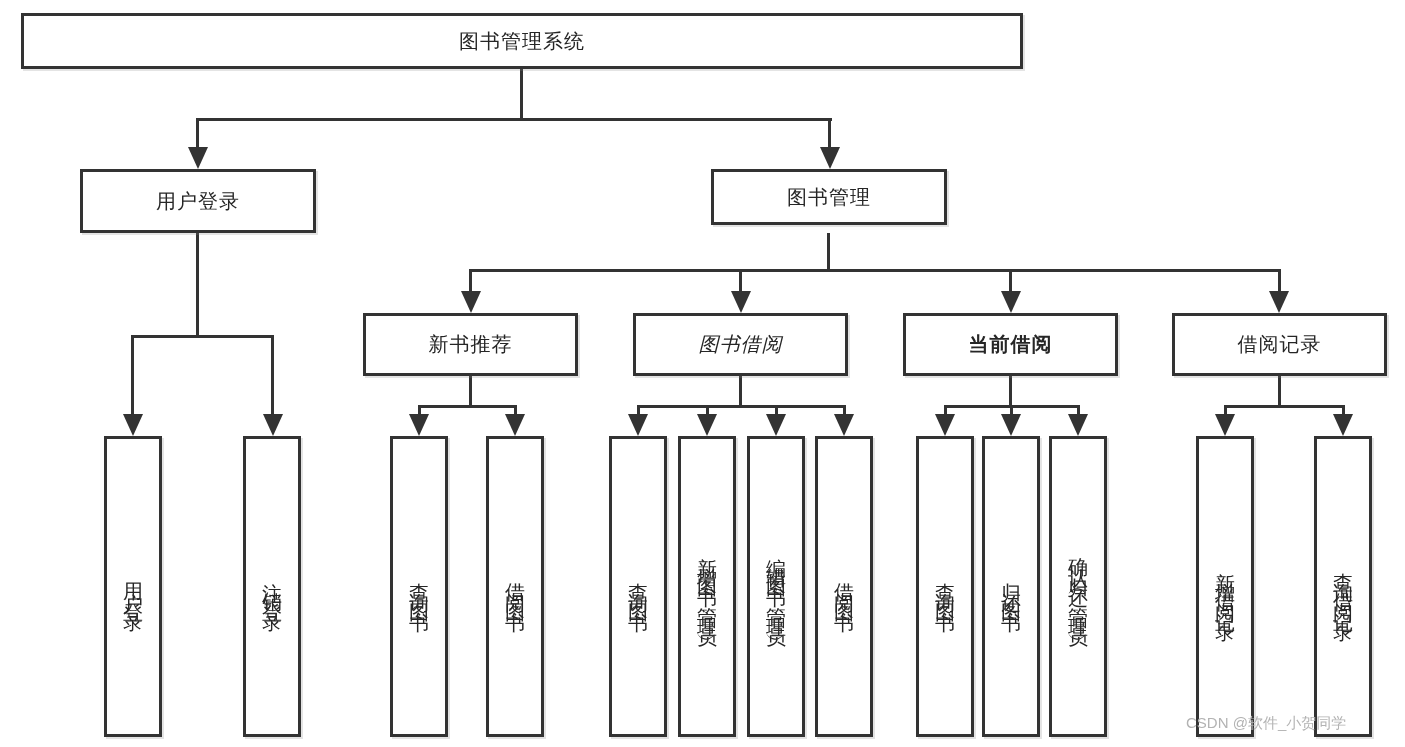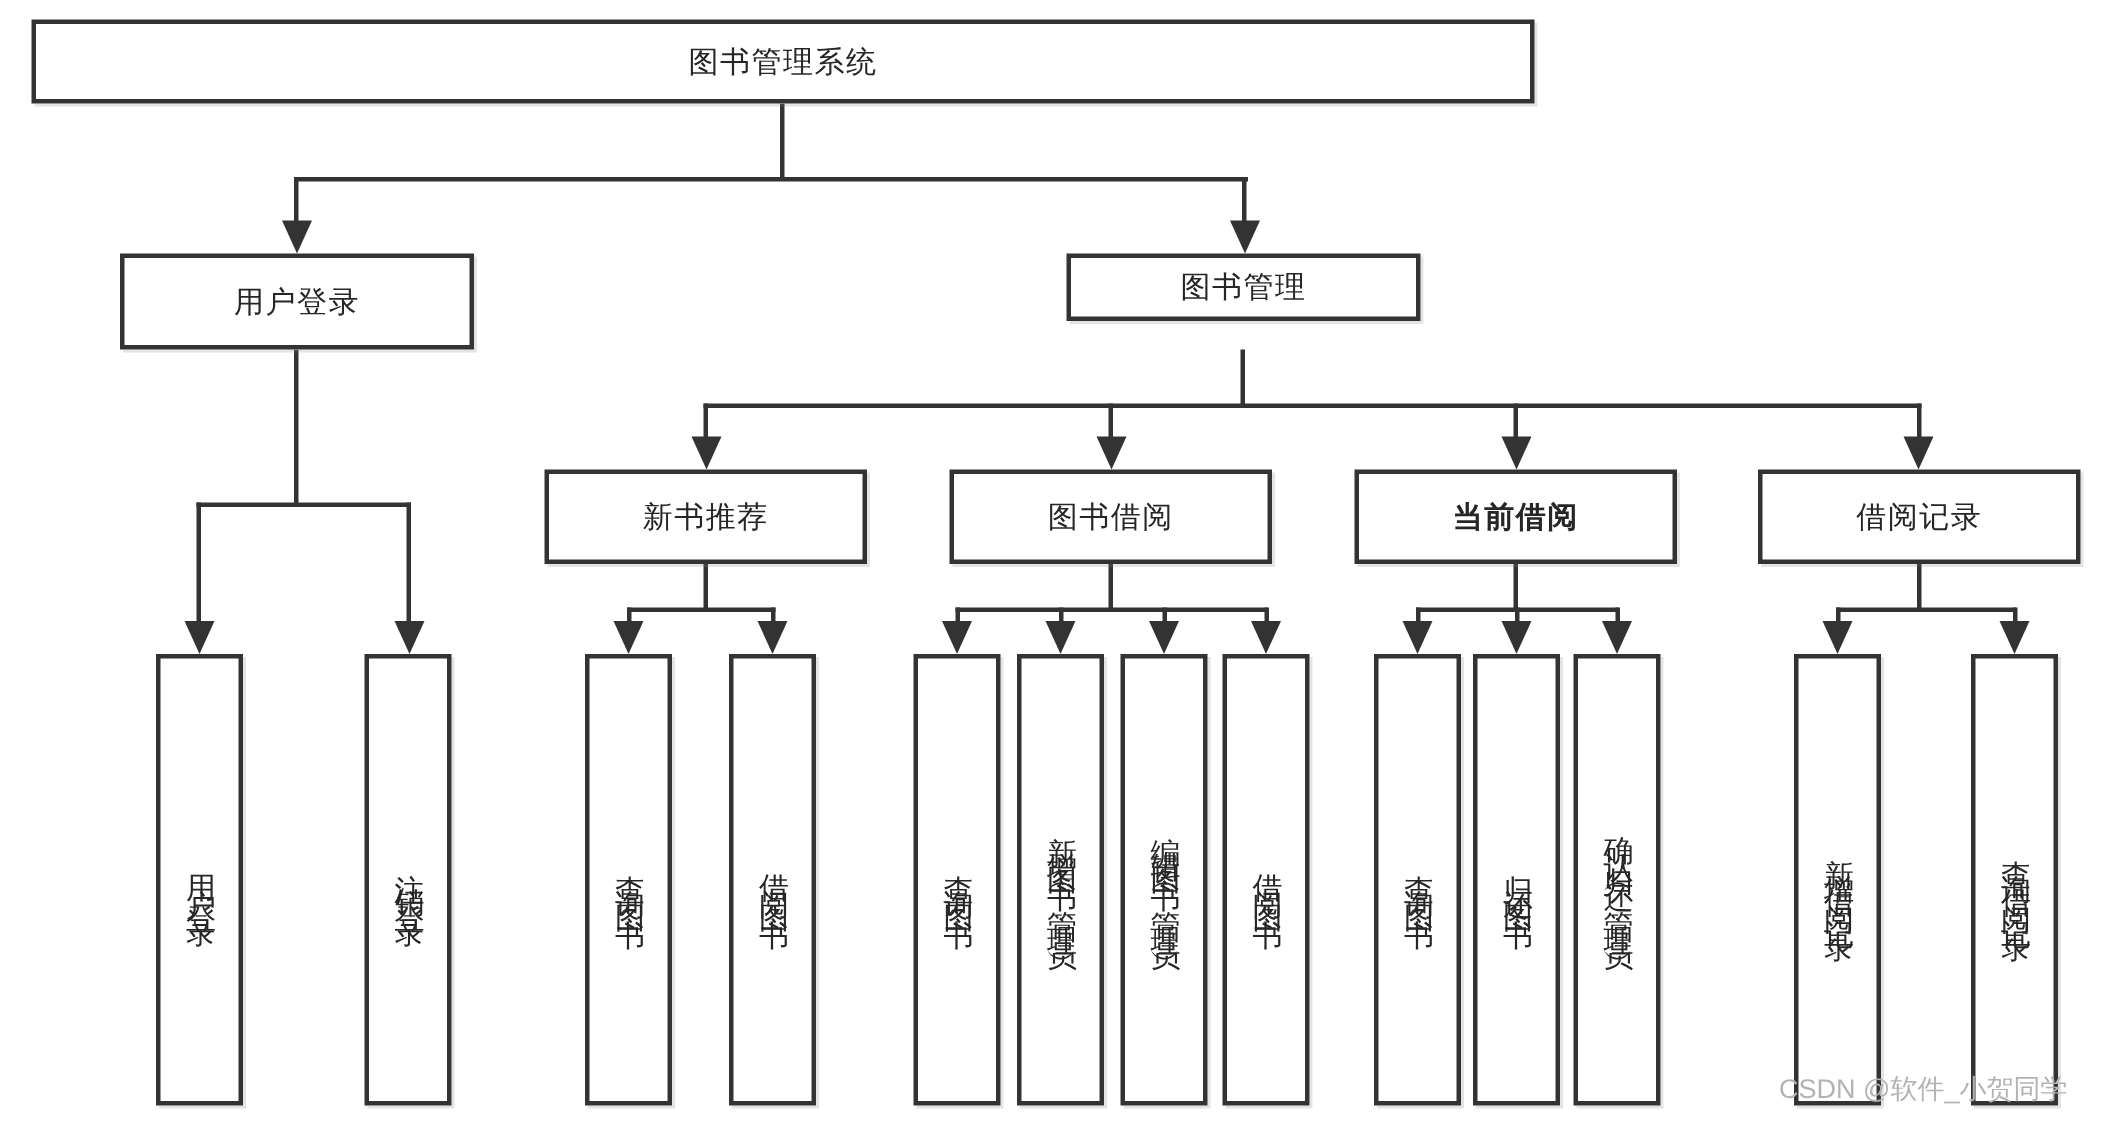--- a/index.html
+++ b/index.html
@@ -33,21 +33,21 @@
   .line{position:absolute;background:#333333;}
   .arrow{
     position:absolute;width:0;height:0;
     border-left:10px solid transparent;
     border-right:10px solid transparent;
     border-top:22px solid #333333;
   }
   .watermark{
     position:absolute;
     left:1186px;top:714px;
-    font-size:18px;
+    font-size:15px;
     color:#b3b3b3;
     white-space:nowrap;
     text-align:center;
   }
 </style>
 </head>
 <body>
 
 <div id="stage">
 
@@ -113,28 +113,28 @@
     <div class="arrow" style="left:1333px;top:414px;"></div>
   </div>
 
   <div class="box" style="left:21px;top:13px;width:1002px;height:56px;">
     <span class="hlabel">图书管理系统</span>
   </div>
 
   <div class="box" style="left:80px;top:169px;width:236px;height:64px;">
     <span class="hlabel">用户登录</span>
   </div>
-  <div class="box" style="left:711px;top:169px;width:236px;height:45px;">
+  <div class="box" style="left:711px;top:169px;width:236px;height:56px;">
     <span class="hlabel">图书管理</span>
   </div>
 
   <div class="box" style="left:363px;top:313px;width:215px;height:63px;">
     <span class="hlabel">新书推荐</span>
   </div>
-  <div class="box" style="left:633px;top:313px;width:215px;height:63px;">
+  <div class="box" style="left:633px;top:313px;width:215px;height:63px;font-style:italic;">
     <span class="hlabel">图书借阅</span>
   </div>
   <div class="box" style="left:903px;top:313px;width:215px;height:63px;font-weight:bold;">
     <span class="hlabel">当前借阅</span>
   </div>
   <div class="box" style="left:1172px;top:313px;width:215px;height:63px;">
     <span class="hlabel">借阅记录</span>
   </div>
 
   <div class="box" style="left:104px;top:436px;width:58px;height:301px;">

